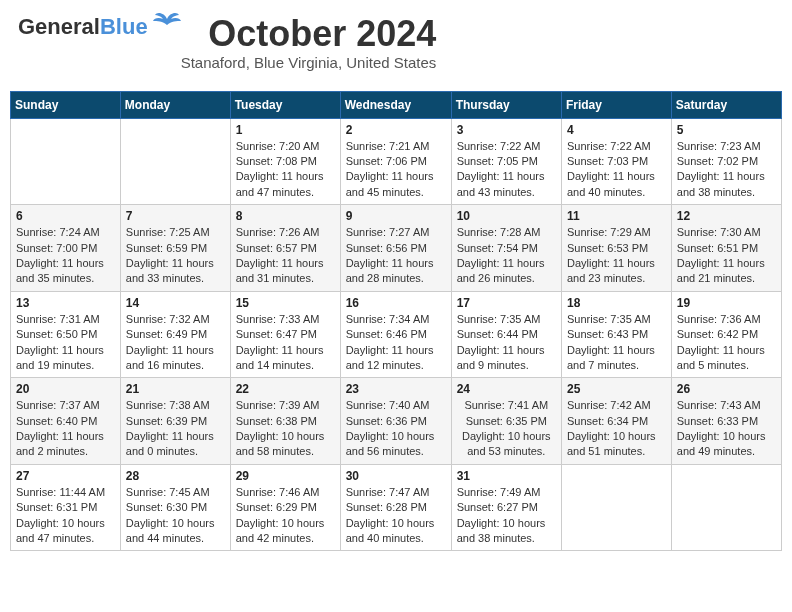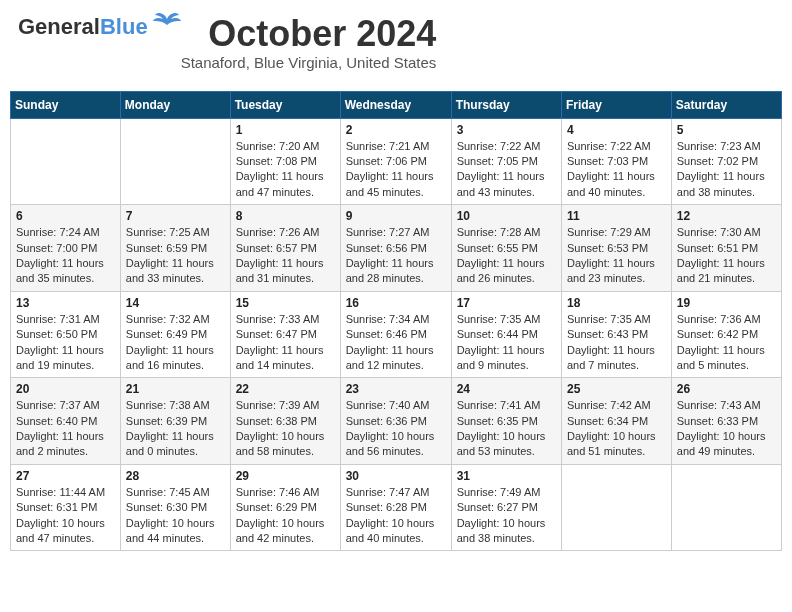--- a/index.html
+++ b/index.html
@@ -167,21 +167,21 @@
         </td>
         <td>
           <div class="day-number">9</div>
           <div class="day-info" style="white-space: pre-line;">Sunrise: 7:27 AM
 Sunset: 6:56 PM
 Daylight: 11 hours and 28 minutes.</div>
         </td>
         <td>
           <div class="day-number">10</div>
           <div class="day-info" style="white-space: pre-line;">Sunrise: 7:28 AM
-Sunset: 6:55 PM
+Sunset: 7:54 PM
 Daylight: 11 hours and 26 minutes.</div>
         </td>
         <td>
           <div class="day-number">11</div>
           <div class="day-info" style="white-space: pre-line;">Sunrise: 7:29 AM
 Sunset: 6:53 PM
 Daylight: 11 hours and 23 minutes.</div>
         </td>
         <td>
           <div class="day-number">12</div>
@@ -254,21 +254,21 @@
 Daylight: 10 hours and 58 minutes.</div>
         </td>
         <td>
           <div class="day-number">23</div>
           <div class="day-info" style="white-space: pre-line;">Sunrise: 7:40 AM
 Sunset: 6:36 PM
 Daylight: 10 hours and 56 minutes.</div>
         </td>
         <td>
           <div class="day-number">24</div>
-          <div class="day-info" style="white-space: pre-line;">Sunrise: 7:41 AM
+          <div class="day-info" style="white-space: pre-line; text-align: center;">Sunrise: 7:41 AM
 Sunset: 6:35 PM
 Daylight: 10 hours and 53 minutes.</div>
         </td>
         <td>
           <div class="day-number">25</div>
           <div class="day-info" style="white-space: pre-line;">Sunrise: 7:42 AM
 Sunset: 6:34 PM
 Daylight: 10 hours and 51 minutes.</div>
         </td>
         <td>

